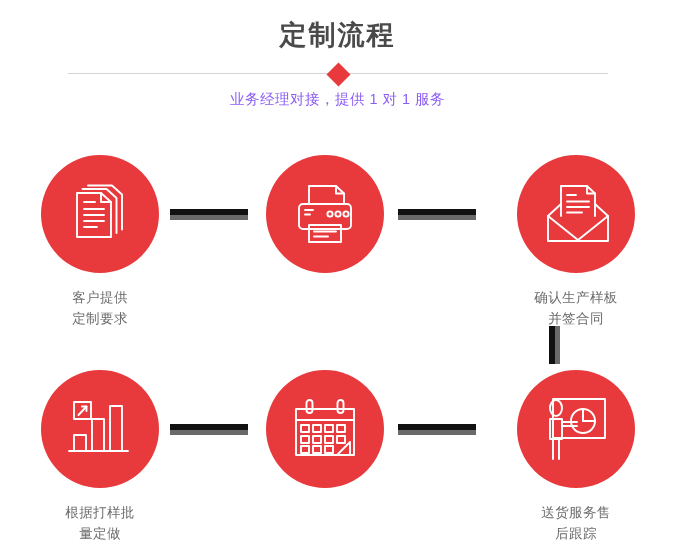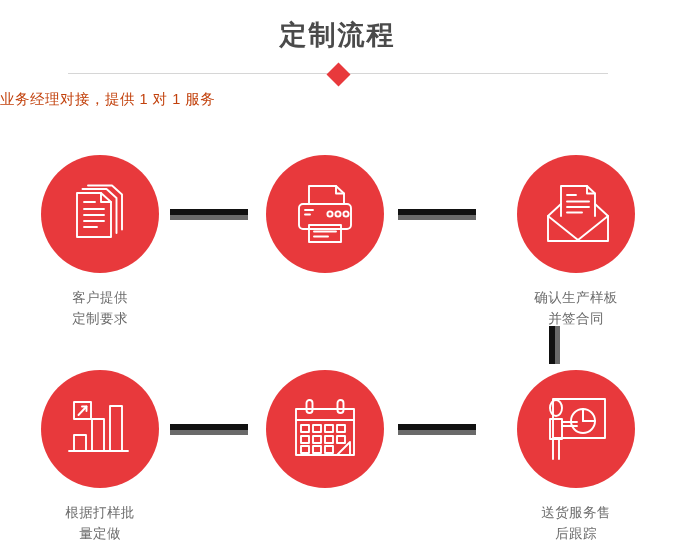--- a/index.html
+++ b/index.html
@@ -60,23 +60,23 @@
     margin-left: -8.5px;
     margin-top: -8.5px;
     background: #e8393c;
     transform: rotate(45deg);
   }
   .subtitle {
     position: absolute;
     left: 0;
     top: 90px;
     width: 675px;
-    text-align: left;
+    text-align: center;
     font-size: 14.5px;
-    color: #c2410c;
+    color: #8b5cf6;
     letter-spacing: 0.5px;
   }
 
   
   .flow {
     position: absolute;
     left: 0;
     top: 130px;
     width: 675px;
     height: 420px;

